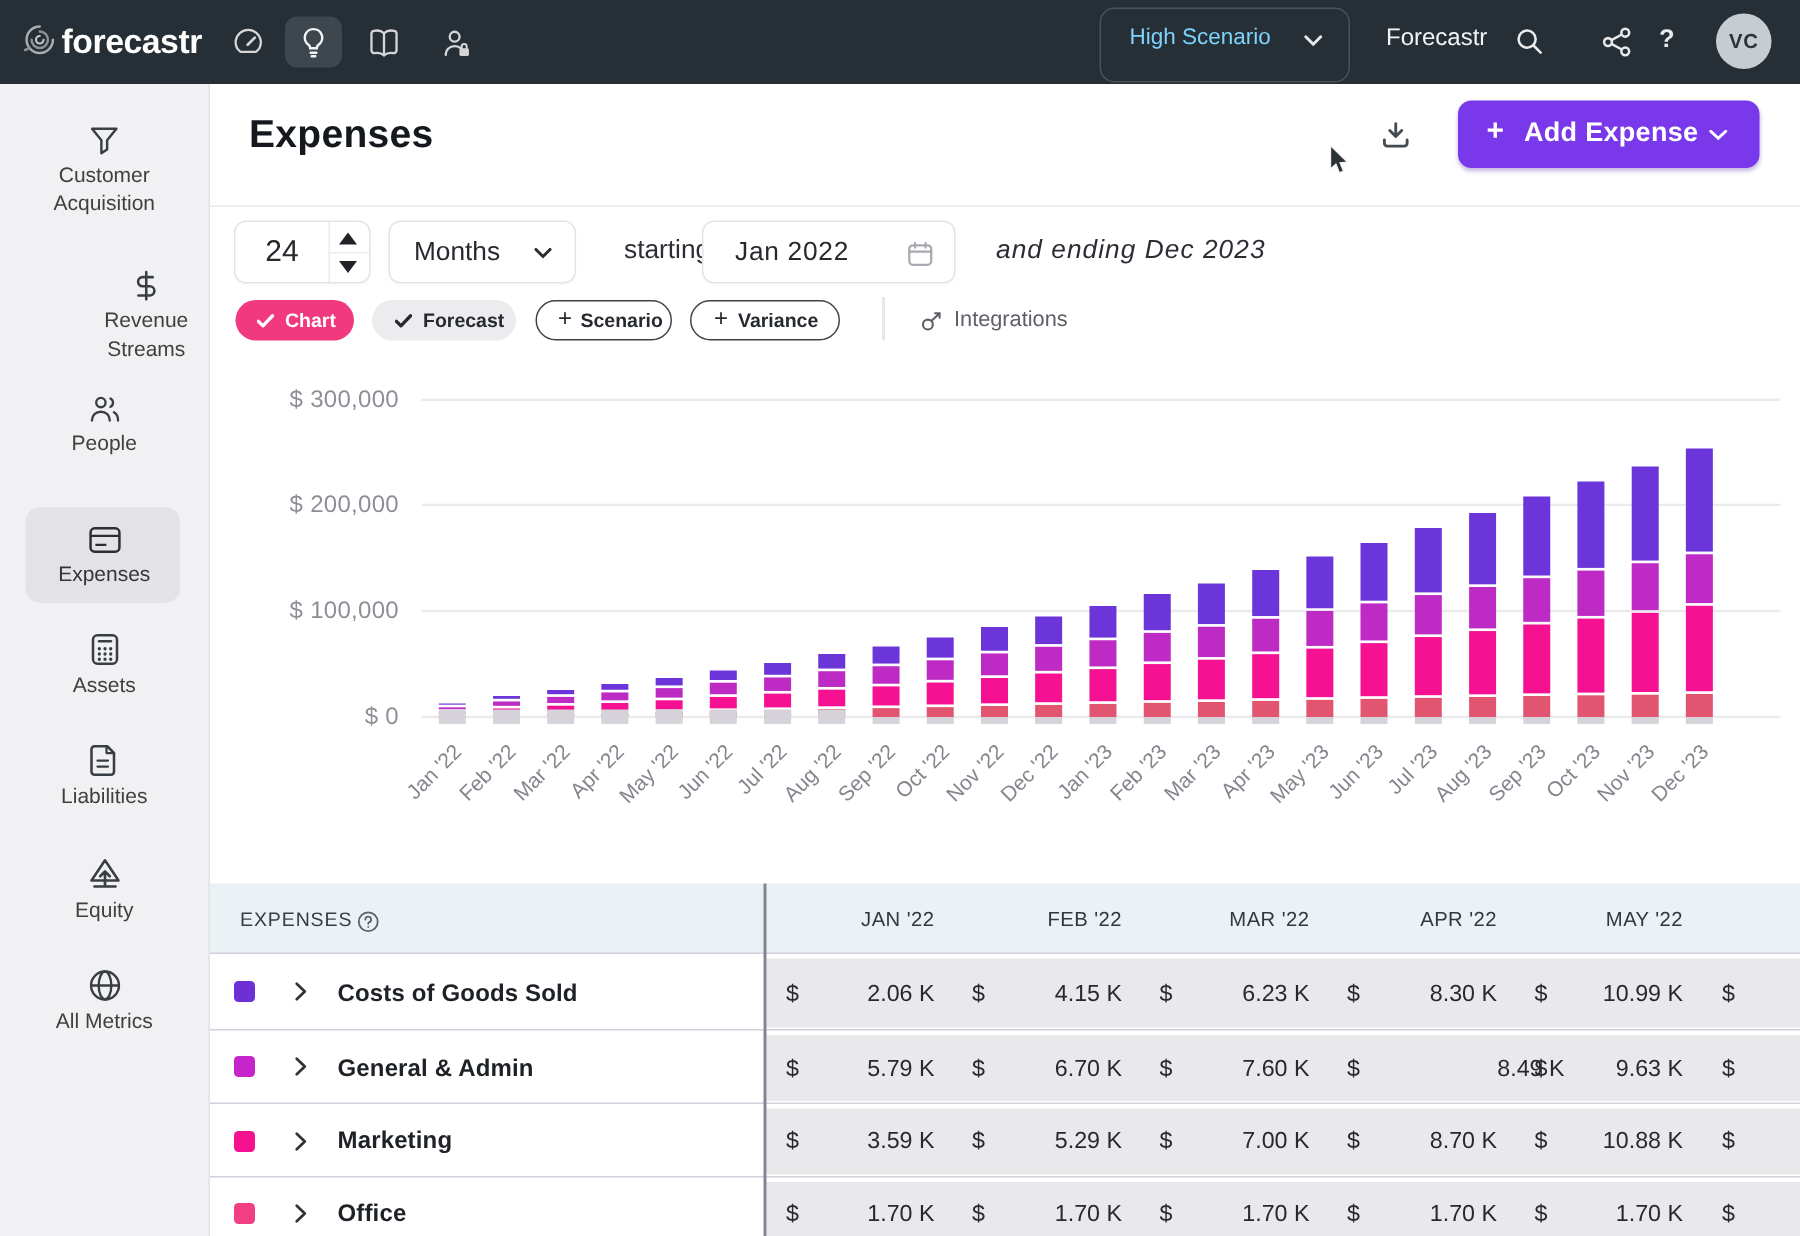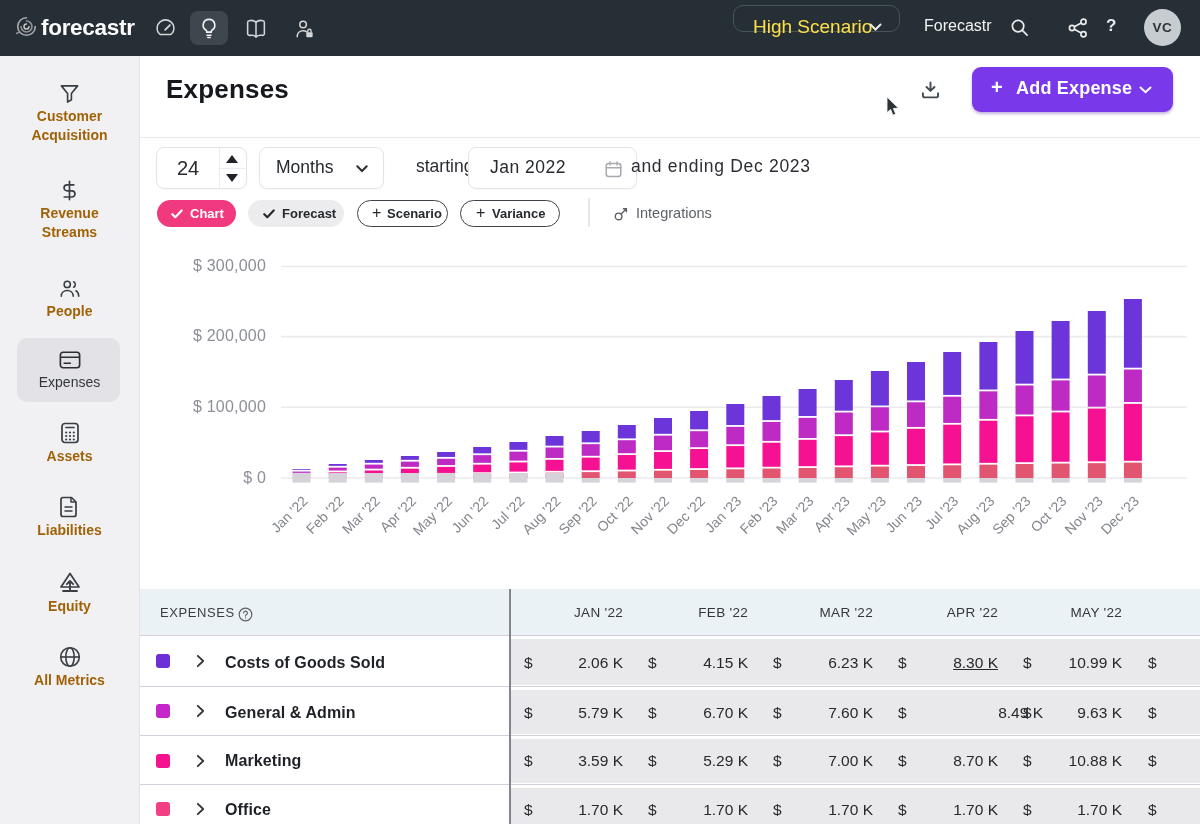--- a/index.html
+++ b/index.html
@@ -2,28 +2,28 @@
 <html><head>
 <meta charset="utf-8">
 <style>
   * { margin:0; padding:0; box-sizing:border-box; }
   html,body { width:1200px; height:824px; }
   body { font-family:"Liberation Sans",sans-serif; position:relative; background:#fff; overflow:hidden; }
   
   .topbar { position:absolute; top:0; left:0; width:1200px; height:56px; background:#262f35; }
   .logo-text { position:absolute; left:41px; top:15px; color:#fdfdfd; font-size:22.5px; font-weight:bold; letter-spacing:-0.3px; }
   .bulbbox { position:absolute; left:190px; top:11px; width:38px; height:34px; background:#3e474d; border-radius:8px; }
-  .hs-btn { position:absolute; left:733px; top:5px; width:167px; height:27px; border:1px solid #49535a; border-radius:10px; color:#fde047; font-size:19px; }
+  .hs-btn { position:absolute; left:733px; top:5px; width:167px; height:50px; border:1px solid #49535a; border-radius:10px; color:#7dd3fc; font-size:15px; }
   .hs-btn span { position:absolute; left:19px; top:10px; }
   .topname { position:absolute; left:924px; top:17px; color:#f2f3f4; font-size:16px; }
   .avatar { position:absolute; left:1144px; top:9px; width:37px; height:37px; border-radius:50%; background:#c7ccd1; color:#2e3338; font-size:13.5px; font-weight:bold; text-align:center; line-height:37px; letter-spacing:0.5px; }
   .qmark { position:absolute; left:1106px; top:16px; color:#e8eaec; font-size:17px; font-weight:bold; }
   
   .sidebar { position:absolute; top:56px; left:0; width:140px; height:768px; background:#f1f1f3; border-right:1px solid #e2e2e5; }
-  .sb-item { position:absolute; left:0; width:139px; text-align:center; color:#a16207; font-size:14px;font-weight:bold; }
+  .sb-item { position:absolute; left:0; width:139px; text-align:center; color:#404040; font-size:14px; }
   .sb-item .lbl { display:block; margin-top:3px; line-height:18.5px; }
   .sb-item svg { display:block; margin:0 auto; }
   .sb-sel { position:absolute; left:17px; top:338px; width:103px; height:64px; background:#e3e3e7; border-radius:10px; }
   
   .title { position:absolute; left:166px; top:74px; font-size:26px; font-weight:bold; color:#15181d; letter-spacing:0.2px; }
   .addbtn { position:absolute; left:972px; top:67px; width:201px; height:45px; background:#7939ea; border-radius:9px; box-shadow:0 2px 3px rgba(80,40,160,0.35); color:#fff; }
   .addbtn .plus { position:absolute; left:19px; top:9px; font-size:20px; font-weight:bold; }
   .addbtn .txt { position:absolute; left:44px; top:11px; font-size:18px; font-weight:bold; letter-spacing:0.2px; }
   .hdr-sep { position:absolute; left:140px; top:137px; width:1060px; height:1px; background:#e9e9ec; }
   
@@ -94,27 +94,27 @@
 </div>
 
 <div class="sidebar"></div>
 <div class="sb-sel"></div>
 <div class="sb-item" style="top:83px;">
   <svg width="21" height="21" viewBox="0 0 22 22" fill="none" stroke="#393e44" stroke-width="1.7" stroke-linejoin="round">
       <path d="M2.5 3 h17 l-6.5 8 v6.5 l-4 2.5 v-9 z"></path>
     </svg>
   <span class="lbl">Customer<br>Acquisition</span>
 </div>
-<div class="sb-item" style="top:180px;">
+<div class="sb-item" style="top:180px;margin-left:28px;">
   <svg width="21" height="21" viewBox="0 0 22 22" fill="none" stroke="#393e44" stroke-width="1.8" stroke-linecap="round">
       <path d="M11 1.5 v19 M15.5 5 h-7 a3.2 3.2 0 0 0 0 6.4 h5 a3.2 3.2 0 0 1 0 6.4 h-8"></path>
     </svg>
   <span class="lbl">Revenue<br>Streams</span>
 </div>
-<div class="sb-item" style="top:278px;">
+<div class="sb-item" style="top:262px;">
   <svg width="22" height="21" viewBox="0 0 24 22" fill="none" stroke="#393e44" stroke-width="1.7" stroke-linecap="round">
       <circle cx="9" cy="6.5" r="3.4"></circle>
       <path d="M2.5 19.5 c0 -3.8 2.8 -6.3 6.5 -6.3 s6.5 2.5 6.5 6.3"></path>
       <path d="M16 3.6 a3.4 3.4 0 0 1 0 6 M18.5 13.5 c1.9 1 3 2.9 3 6"></path>
     </svg>
   <span class="lbl">People</span>
 </div>
 <div class="sb-item" style="top:350px;color:#2b2f35;font-weight:bold;">
   <svg width="22" height="20" viewBox="0 0 24 20" fill="none" stroke="#2b2f35" stroke-width="1.8">
       <rect x="1.5" y="1.5" width="21" height="17" rx="3"></rect>
@@ -185,21 +185,21 @@
     </svg>
 </div>
 <div class="ctl-txt" style="left:416px;text-align:right;">starting</div>
 <div class="ctl" style="left:468px;width:169px;">
   <div style="position:absolute;left:21px;top:9px;font-size:17.5px;letter-spacing:0.5px;color:#26292e;">Jan 2022</div>
   <svg width="17" height="17" viewBox="0 0 17 17" style="position:absolute;right:14px;top:13px;" fill="none" stroke="#a9a9b2" stroke-width="1.5">
     <rect x="1.2" y="2.5" width="14.6" height="13" rx="2.5"></rect>
       <path d="M1.2 6.8 h14.6 M5 1 v3 M12 1 v3" stroke-linecap="round"></path>
   </svg>
 </div>
-<div class="ctl-txt" style="left:631px;letter-spacing:0.7px;">and ending Dec 2023</div>
+<div class="ctl-txt" style="left:664px;letter-spacing:0.7px;font-style:italic;">and ending Dec 2023</div>
 
 <div class="pill" style="left:157px;width:79px;background:#f0397e;color:#fff;">
   <svg width="12" height="10" viewBox="0 0 12 10" style="position:absolute;left:14px;top:9px;" fill="none" stroke="#fff" stroke-width="2.2" stroke-linecap="round" stroke-linejoin="round">
       <path d="M1.3 5.2 L4.3 8.2 L10.7 1.5"></path>
     </svg>
   <span style="position:absolute;left:33px;top:6px;">Chart</span>
 </div>
 <div class="pill" style="left:248px;width:96px;background:#ececee;color:#26292e;">
   <svg width="12" height="10" viewBox="0 0 12 10" style="position:absolute;left:15px;top:9px;" fill="none" stroke="#26292e" stroke-width="2.2" stroke-linecap="round" stroke-linejoin="round">
       <path d="M1.3 5.2 L4.3 8.2 L10.7 1.5"></path>
@@ -393,21 +393,21 @@
     <path d="M1.8 1.8 L7.2 7 L1.8 12.2"></path>
   </svg>
 <div class="rname" style="left:225px;top:654px;">Costs of Goods Sold</div>
 <div class="dollar" style="left:524px;top:654px;">$</div>
 <div class="val" style="left:543px;top:654px;">2.06 K</div>
 <div class="dollar" style="left:648px;top:654px;">$</div>
 <div class="val" style="left:668px;top:654px;">4.15 K</div>
 <div class="dollar" style="left:773px;top:654px;">$</div>
 <div class="val" style="left:793px;top:654px;">6.23 K</div>
 <div class="dollar" style="left:898px;top:654px;">$</div>
-<div class="val" style="left:918px;top:654px;text-decoration:underline;">8.30 K</div>
+<div class="val" style="left:918px;top:654px;">8.30 K</div>
 <div class="dollar" style="left:1023px;top:654px;">$</div>
 <div class="val" style="left:1042px;top:654px;">10.99 K</div>
 <div class="dollar" style="left:1148px;top:654px;">$</div>
 <div class="gray-row" style="top:690px;height:44px;"></div>
 <div class="rowline" style="top:735px;"></div>
 <div class="sq" style="top:704px;background:#c625c9;"></div>
 <svg width="9" height="14" viewBox="0 0 9 14" style="position:absolute;left:196px;top:704px;" fill="none" stroke="#303338" stroke-width="1.8" stroke-linecap="round" stroke-linejoin="round">
     <path d="M1.8 1.8 L7.2 7 L1.8 12.2"></path>
   </svg>
 <div class="rname" style="left:225px;top:704px;">General &amp; Admin</div>

